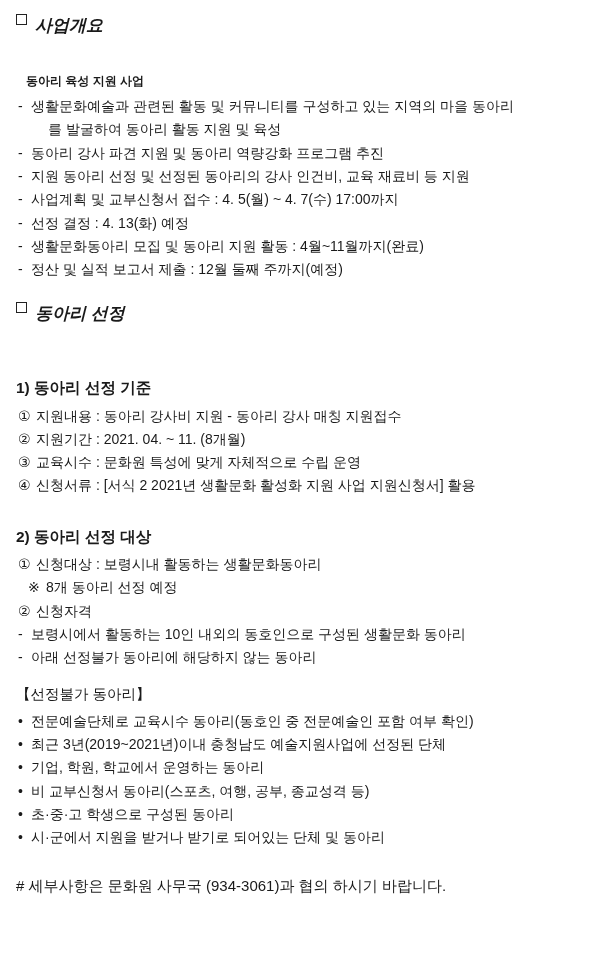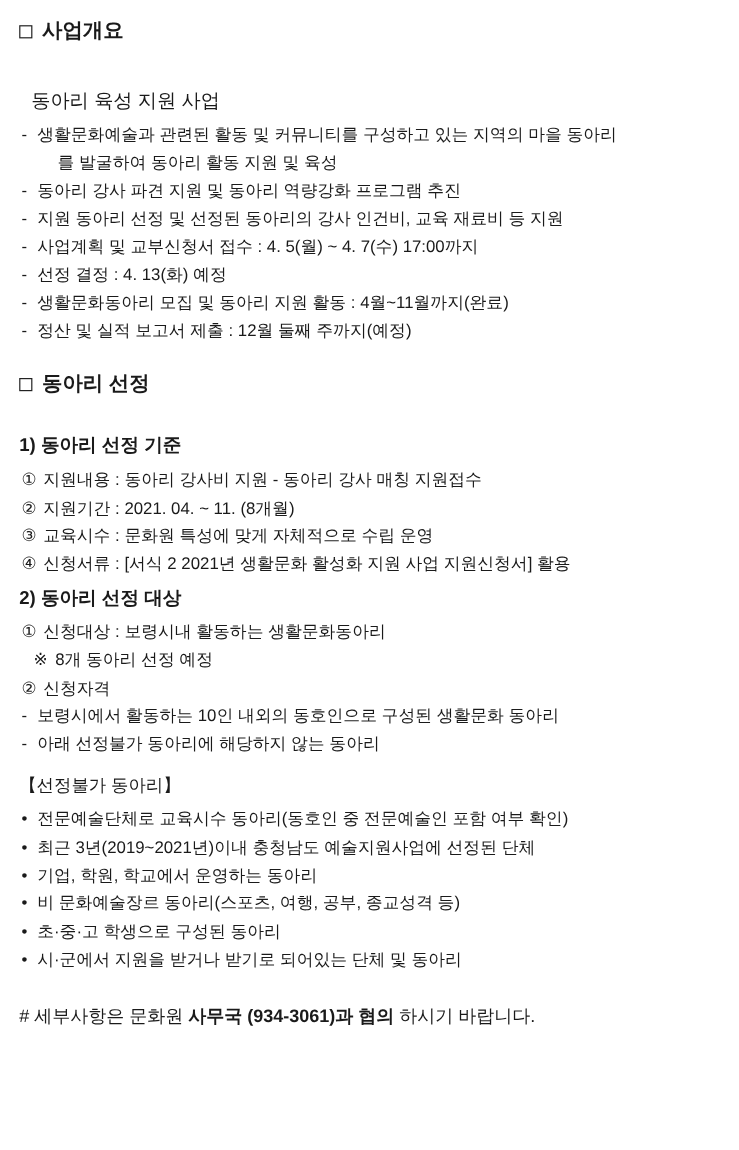--- a/index.html
+++ b/index.html
@@ -17,42 +17,42 @@
     position: relative;
     overflow: hidden;
   }
   .page {
     padding: 10px 14px 0 14px;
     box-sizing: border-box;
   }
   
   .sec-head {
     display: flex;
-    align-items: center;
     gap: 8px;
     font-size: 17px;
     font-weight: bold;
     margin: 4px 0 4px 2px;
+    font-style: italic;
   }
   .sec-head .sq {
     display: inline-block;
     width: 11px;
     height: 11px;
     border: 1.6px solid #222;
     box-sizing: border-box;
   }
   .sub-head {
-    font-size: 16px;
-    font-weight: normal;
+    font-size: 12px;
+    font-weight: bold;
     margin: 14px 0 6px 12px;
   }
   .num-head {
     font-size: 15.5px;
     font-weight: bold;
-    margin: 8px 0 6px 2px;
+    margin: 30px 0 6px 2px;
   }
   .bracket-head {
     font-size: 14.5px;
     font-weight: normal;
     margin: 16px 0 6px 2px;
   }
   
   .line {
     margin: 3px 0 3px 4px;
     display: flex;
@@ -69,21 +69,21 @@
   .u { }
   .b { font-weight: normal; }
   .wrapline {
     margin: 3px 0 3px 34px;
   }
   .bullets .line .mk { width: 13px; }
   .note {
     margin: 28px 0 0 2px;
     font-size: 15px;
   }
-  .note .b { font-weight: bold; }
+  .note .b { font-weight: normal; }
   .gap-m { height: 16px; }
 </style>
 </head>
 <body>
 
 <div class="page">
 
   <div class="sec-head">
     <span class="sq"></span>
     <span>사업개요</span>
@@ -183,21 +183,21 @@
     <div class="line">
       <span class="mk">•</span>
       <span class="tx">최근 3년(2019~2021년)이내 충청남도 예술지원사업에 선정된 단체</span>
     </div>
     <div class="line">
       <span class="mk">•</span>
       <span class="tx">기업, 학원, 학교에서 운영하는 동아리</span>
     </div>
     <div class="line">
       <span class="mk">•</span>
-      <span class="tx">비 문화예술장르 동아리(스포츠, 여행, 공부, 종교성격 등)</span>
+      <span class="tx">비 교부신청서 동아리(스포츠, 여행, 공부, 종교성격 등)</span>
     </div>
     <div class="line">
       <span class="mk">•</span>
       <span class="tx">초·중·고 학생으로 구성된 동아리</span>
     </div>
     <div class="line">
       <span class="mk">•</span>
       <span class="tx">시·군에서 지원을 받거나 받기로 되어있는 단체 및 동아리</span>
     </div>
   </div>

